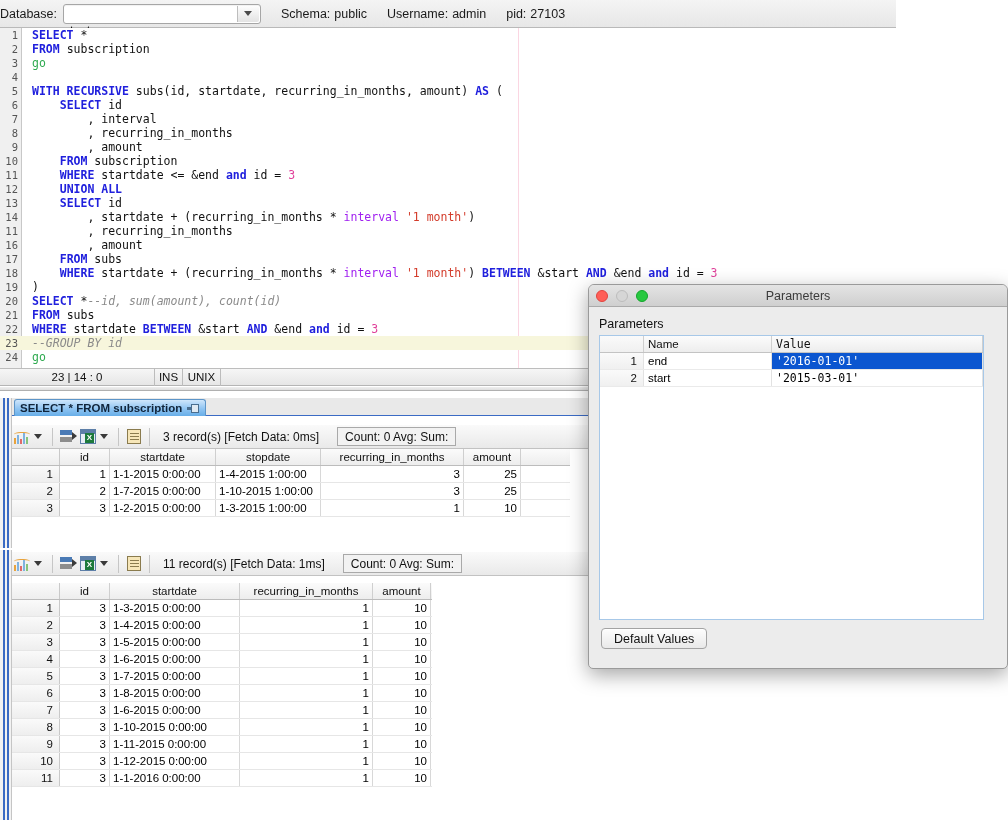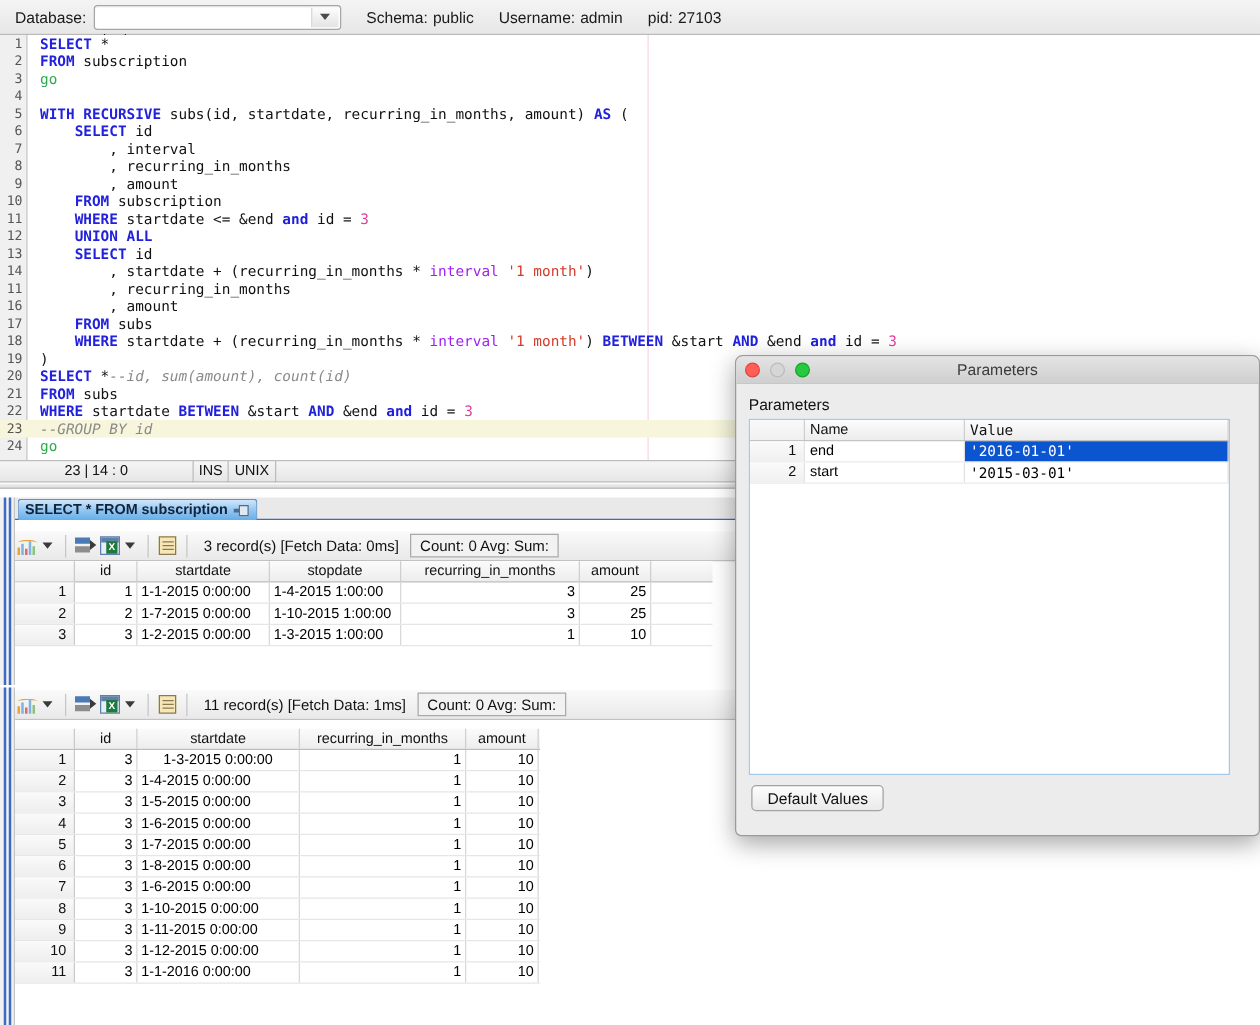--- a/index.html
+++ b/index.html
@@ -1,24 +1,24 @@
 <!DOCTYPE html>
 <html><head>
 <meta charset="utf-8">
 <style>
   * { box-sizing: border-box; margin:0; padding:0; }
   html,body { width:1008px; height:820px; overflow:hidden; background:#ffffff;
     font-family:"Liberation Sans", sans-serif; -webkit-font-smoothing:antialiased; }
 
   
   #conn-bar{
-    position:absolute; left:0; top:0; width:1008px; height:28px;
+    position:absolute; left:0; top:0; width:896px; height:28px;
     background:linear-gradient(#f4f4f4,#e7e7e7);
     border-bottom:1px solid #b9b9b9;
-    display:flex; align-items:center; padding-left:12px; gap:6px;
+    display:flex; align-items:center; padding-left:0; gap:6px;
     font-size:12.5px; color:#1a1a1a;
   }
   #conn-bar .lbl{ font-size:12.5px; }
   .combo{
     position:relative; width:198px; height:20px; background:#fff;
     border:1px solid #a6a6a6; border-radius:3px; display:flex; align-items:center;
     box-shadow:inset 0 1px 1px rgba(0,0,0,.06);
   }
   .combo .val{ padding-left:6px; font-size:12.5px; color:#000;margin-top:35px; }
   .combo .arrowbox{
@@ -98,21 +98,21 @@
 
   
   .rtoolbar{ position:absolute; left:12px; width:996px; height:24px;
     background:linear-gradient(#fafafa,#e9e9e9); border-bottom:1px solid #c2c2c2;
     display:flex; align-items:center; font-size:12px; color:#111; }
   .tb-sep{ width:1px; height:18px; background:#c6c6c6; margin:0 5px; }
   .tb-btn{ width:20px; height:20px; position:relative; display:flex; align-items:center; justify-content:center; }
   .tb-arrow{ width:0;height:0;border-left:4px solid transparent;border-right:4px solid transparent;
     border-top:5px solid #3a3a3a; margin:0 5px 0 2px; }
   .tb-text{ margin-left:8px; font-size:12px; }
-  .tb-box{ margin-left:9px; border:1px solid #a9a9a9; background:#f2f2f2;
+  .tb-box{ margin-left:18px; border:1px solid #a9a9a9; background:#f2f2f2;
     padding:1px 7px; font-size:12px; height:19px; display:flex; align-items:center; }
 
   
   .ic-chart{ width:16px; height:14px; position:relative; }
   .ic-chart i{ position:absolute; bottom:0; width:2px; }
   .ic-chart .l{ position:absolute; left:0; top:2px; width:16px; height:6px;
      border-top:1.5px solid #e8a33d; border-radius:40%; }
   
   .ic-xls{ width:16px; height:15px; background:#e8eef6; border:1px solid #5d7fa8; position:relative; }
   .ic-xls .top{ position:absolute; left:0; right:0; top:0; height:4px; background:#5d7fa8; }
@@ -377,21 +377,21 @@
     <div class="hdr">
       <div class="c-rn" style="width: 48px;"></div>
       <div style="width: 50px;">id</div>
       <div style="width: 130px;">startdate</div>
       <div style="width: 133px;">recurring_in_months</div>
       <div style="width: 58px;">amount</div>
     </div>
     <div class="row">
       <div class="c-rn" style="width: 48px;">1</div>
       <div class="num-r" style="width: 50px;">3</div>
-      <div class="txt-l" style="width: 130px; text-align: center;">1-3-2015 0:00:00</div>
+      <div class="txt-l" style="width: 130px;">1-3-2015 0:00:00</div>
       <div class="num-r" style="width: 133px;">1</div>
       <div class="num-r" style="width: 58px;">10</div>
     </div>
     <div class="row">
       <div class="c-rn" style="width: 48px;">2</div>
       <div class="num-r" style="width: 50px;">3</div>
       <div class="txt-l" style="width: 130px;">1-4-2015 0:00:00</div>
       <div class="num-r" style="width: 133px;">1</div>
       <div class="num-r" style="width: 58px;">10</div>
     </div>

